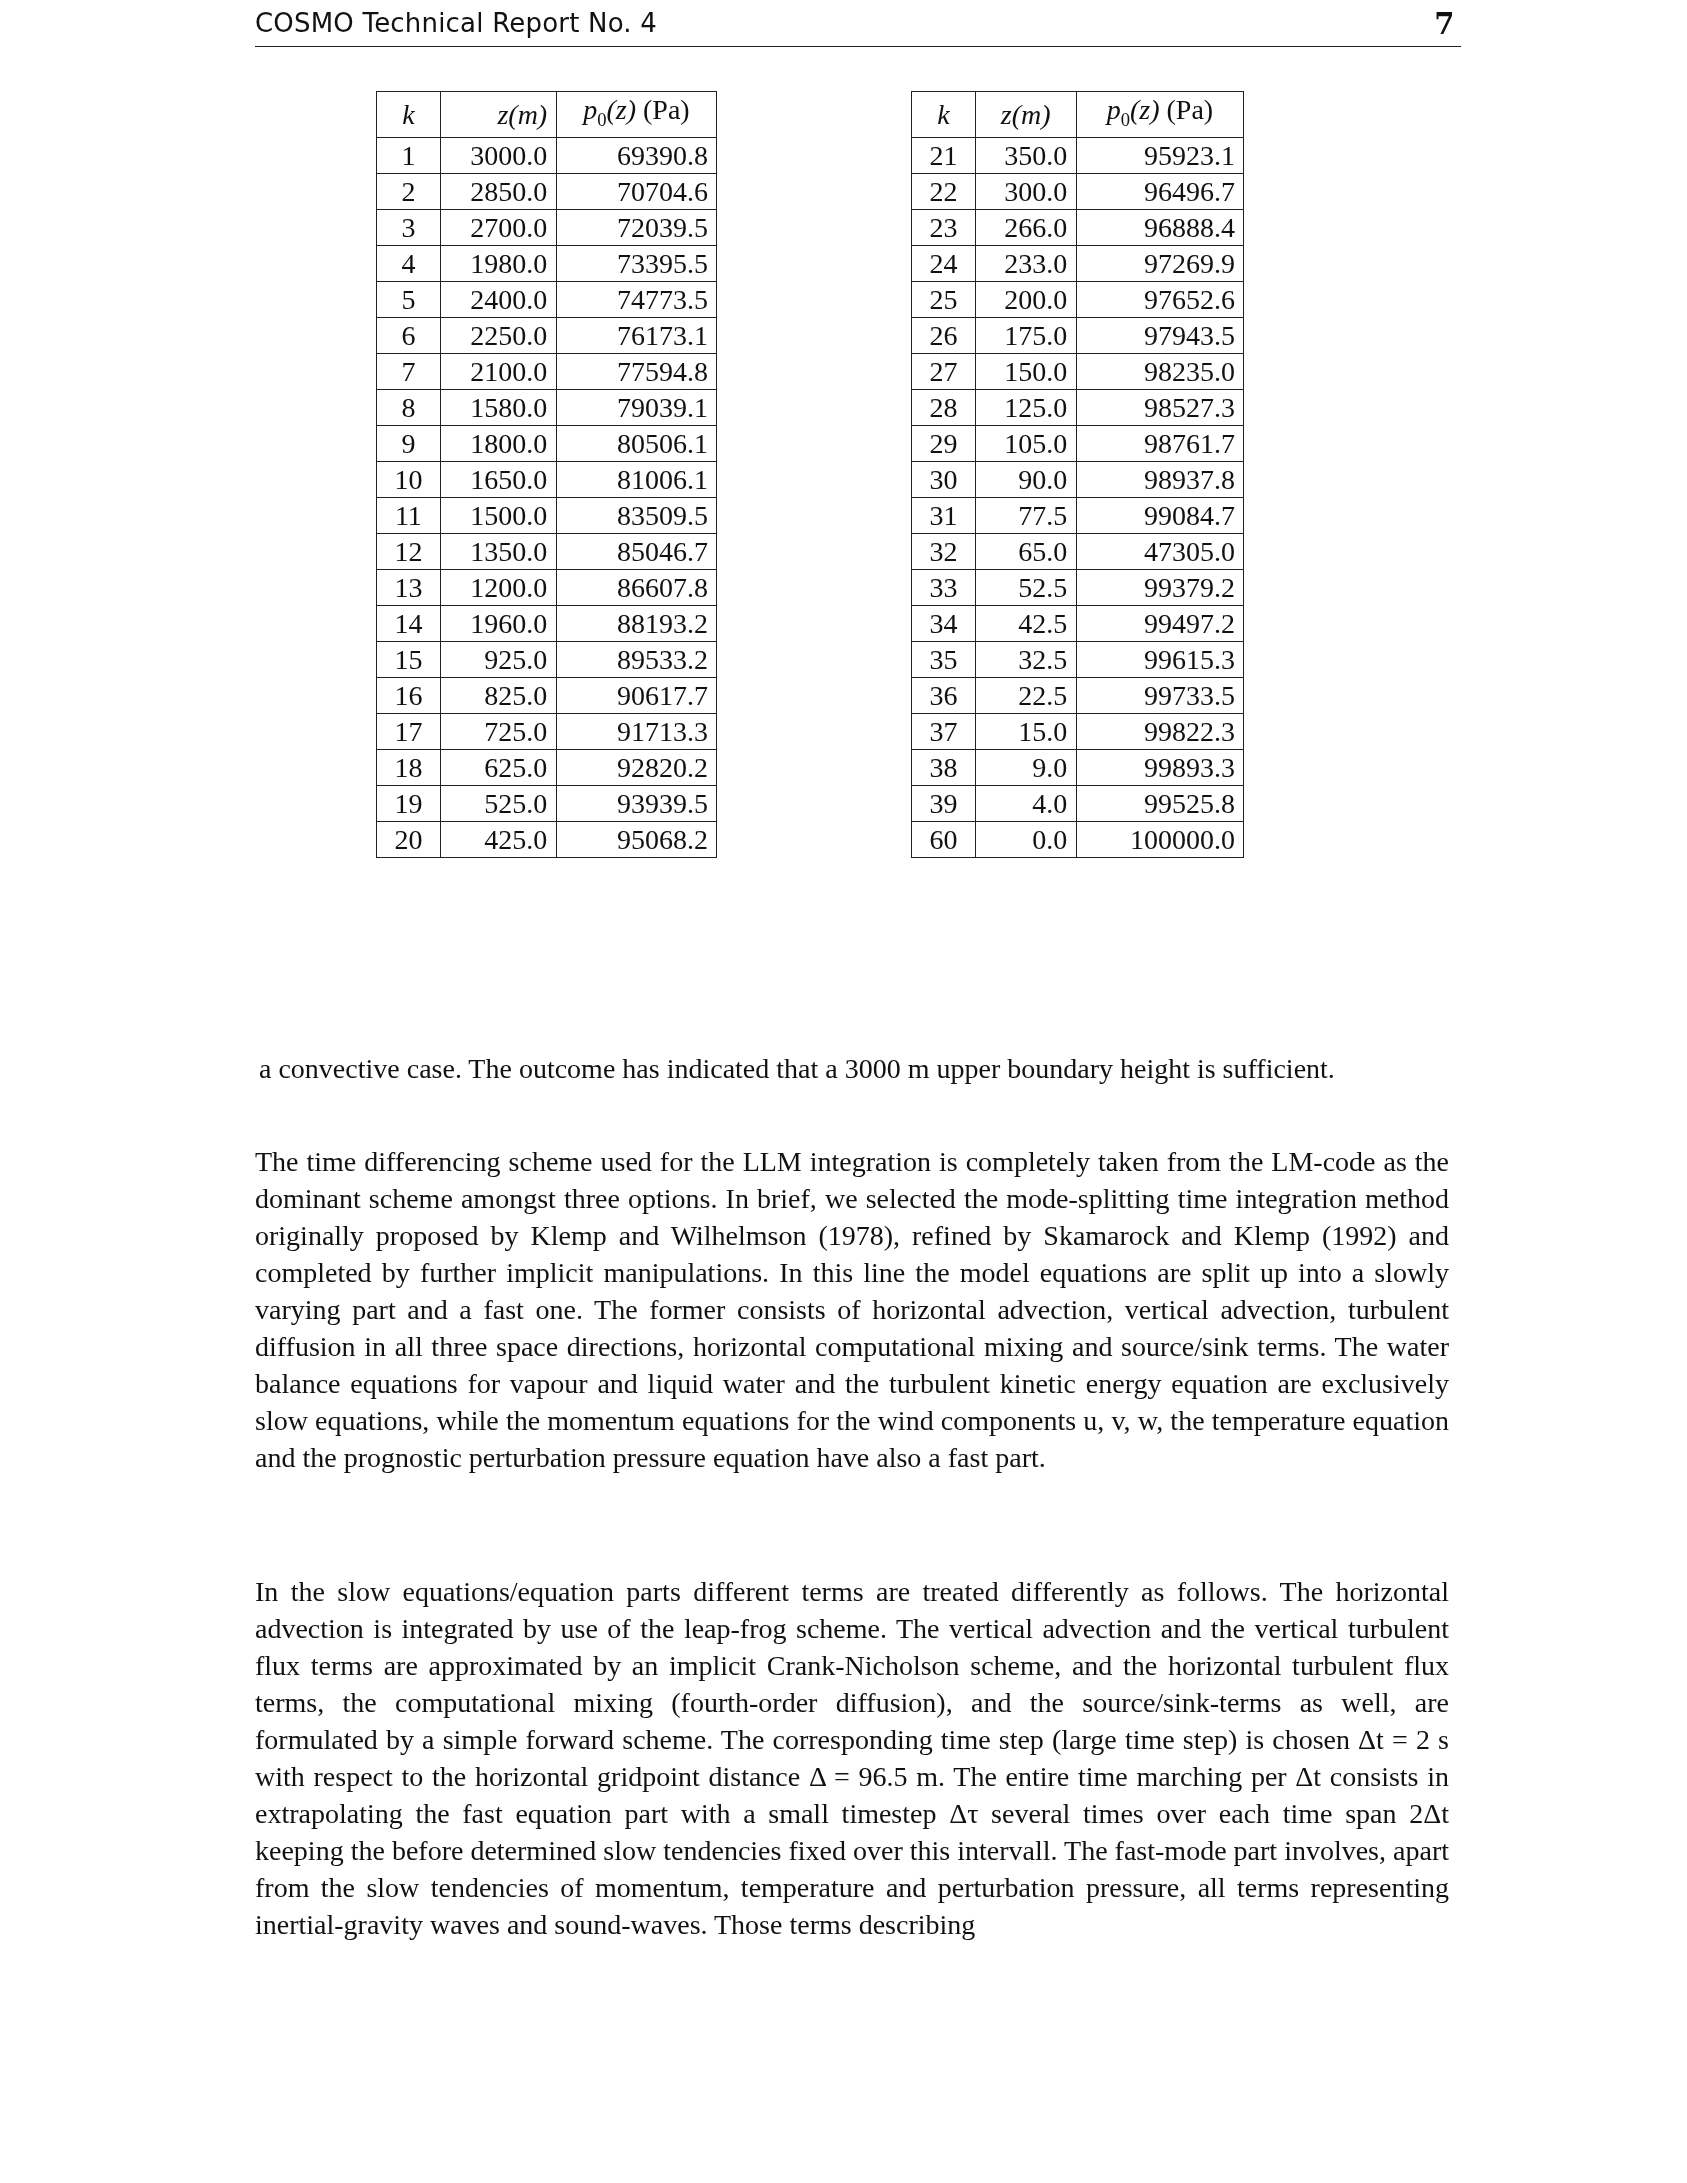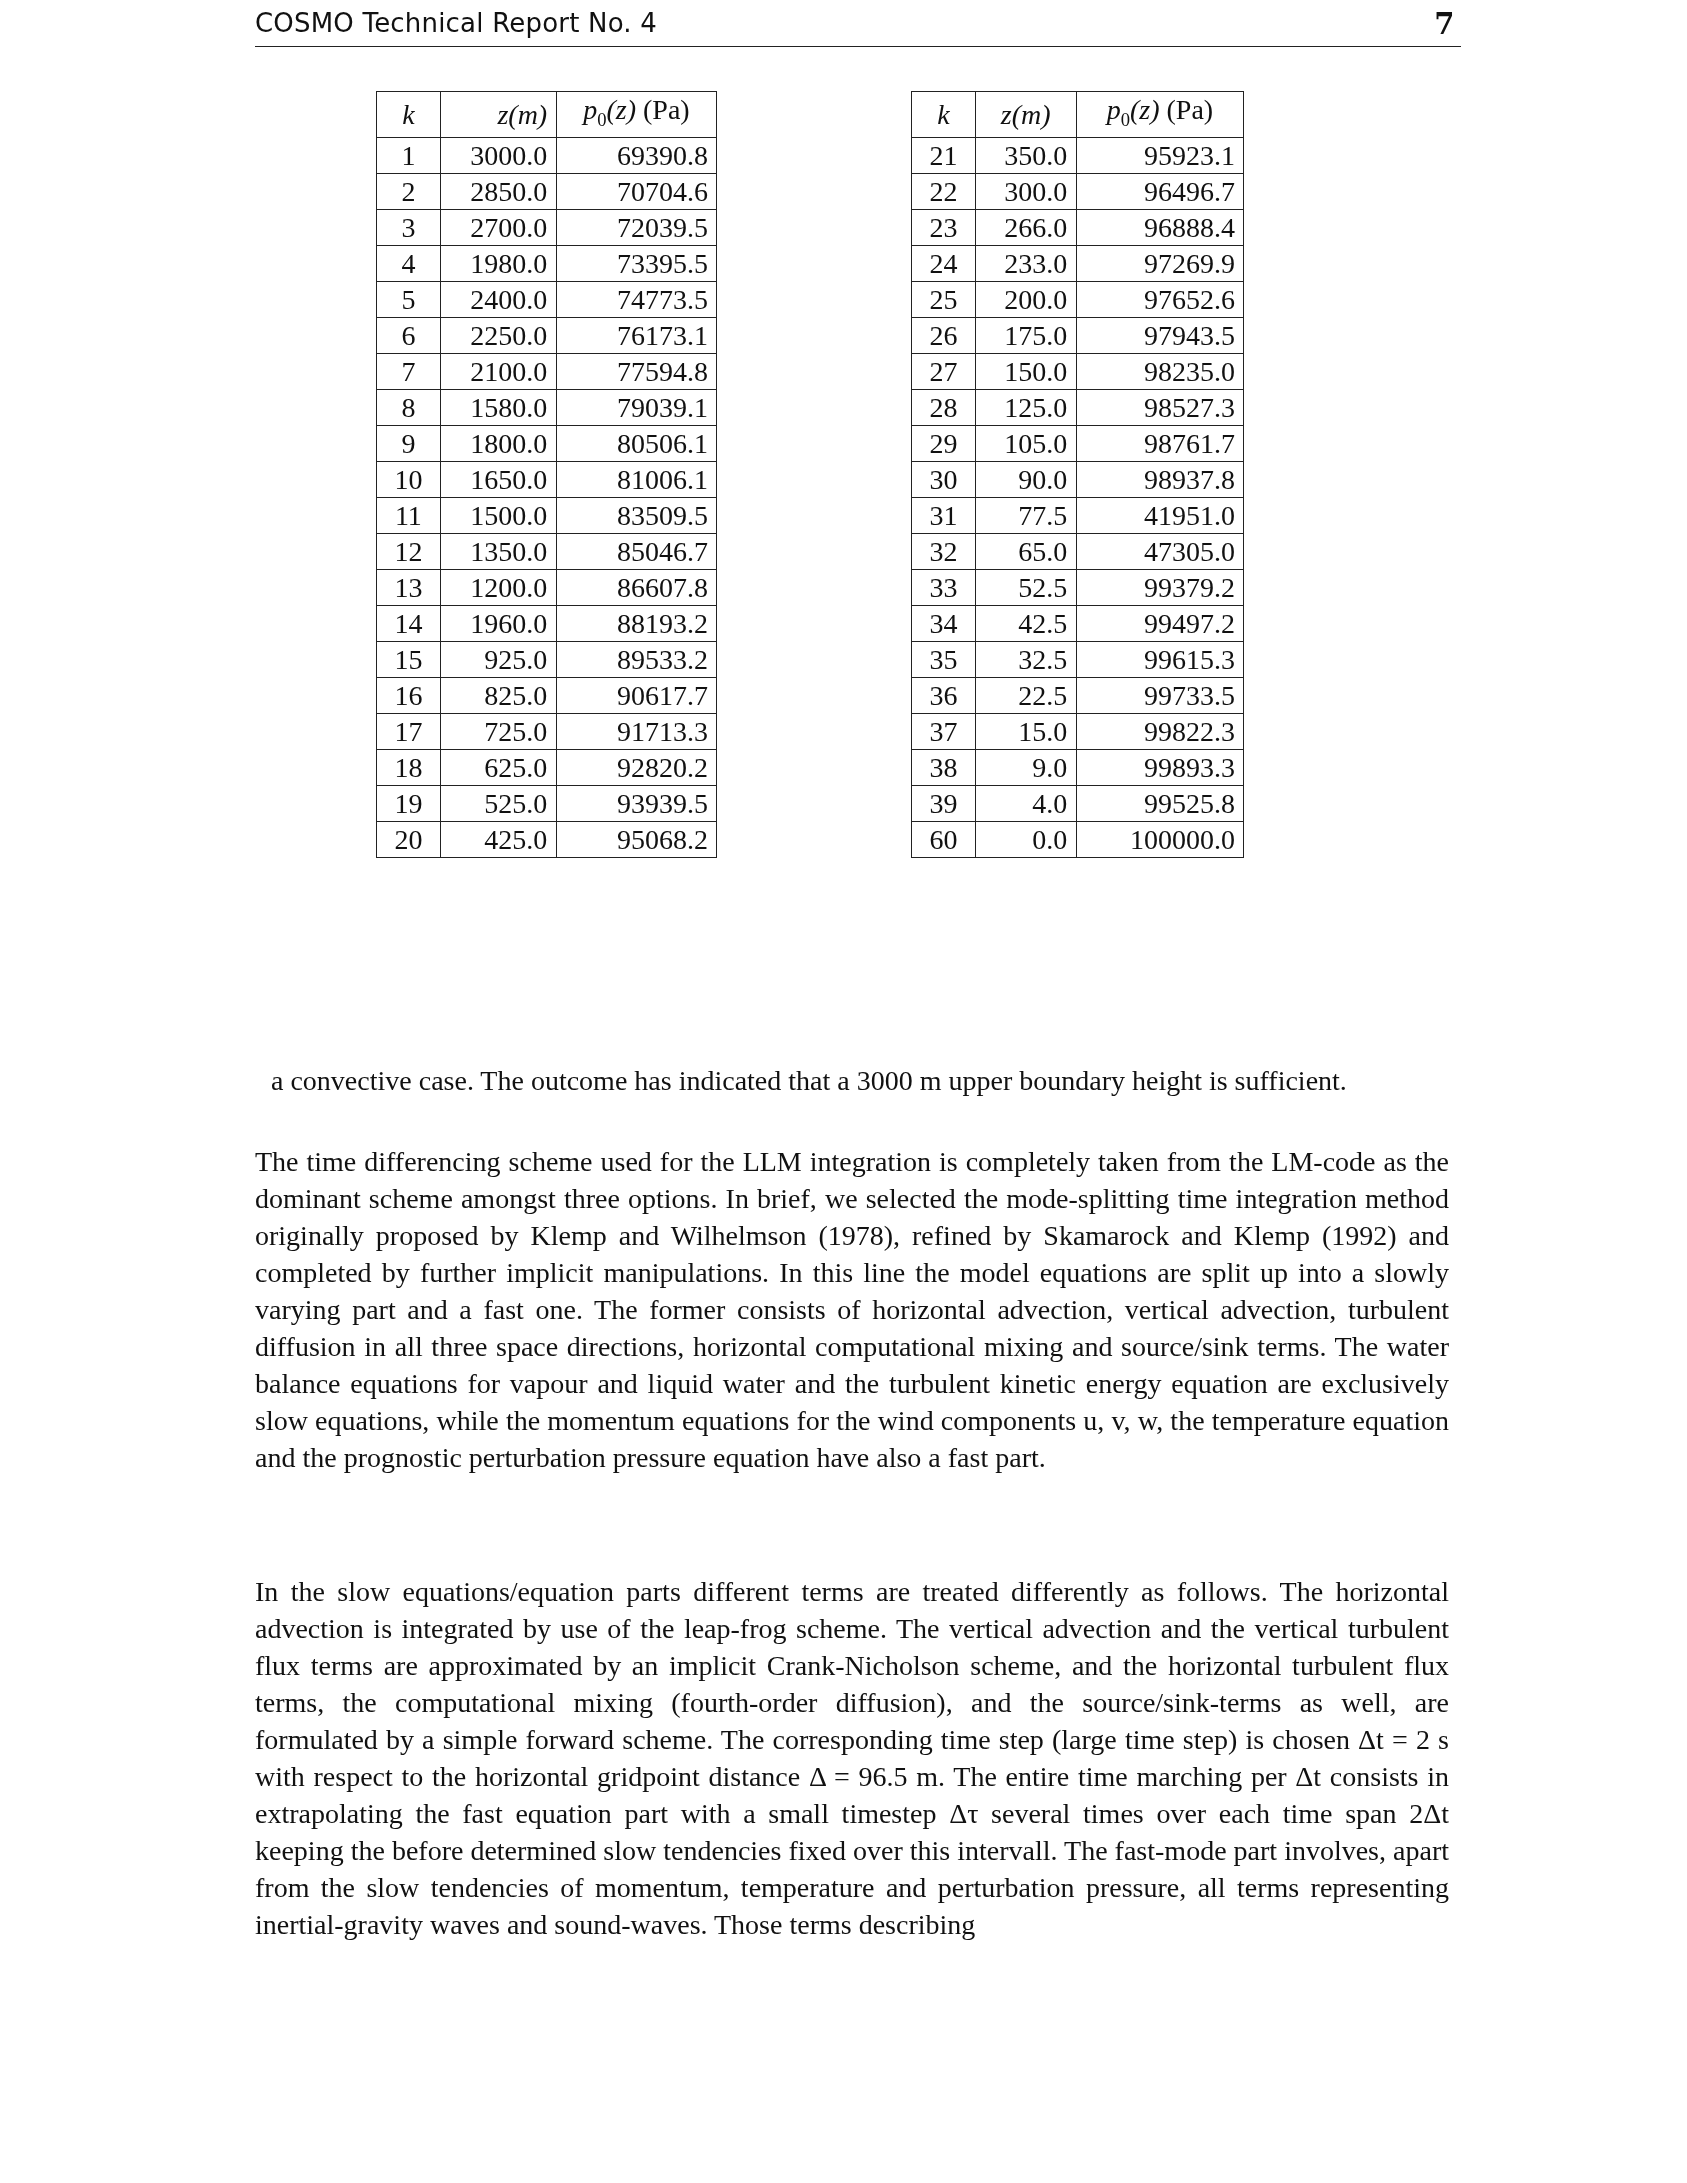--- a/index.html
+++ b/index.html
@@ -210,21 +210,21 @@
           <td class="p">98761.7</td>
         </tr>
         <tr>
           <td class="k">30</td>
           <td class="z">90.0</td>
           <td class="p">98937.8</td>
         </tr>
         <tr>
           <td class="k">31</td>
           <td class="z">77.5</td>
-          <td class="p">41951.0</td>
+          <td class="p">99084.7</td>
         </tr>
         <tr>
           <td class="k">32</td>
           <td class="z">65.0</td>
           <td class="p">47305.0</td>
         </tr>
         <tr>
           <td class="k">33</td>
           <td class="z">52.5</td>
           <td class="p">99379.2</td>
@@ -261,18 +261,18 @@
         </tr>
         <tr>
           <td class="k">60</td>
           <td class="z">0.0</td>
           <td class="p">100000.0</td>
         </tr>
       </tbody>
   </table>
 
 
-  <p class="body-text" id="para-0" style="margin:16px">a convective case.  The outcome has indicated that a 3000 m upper boundary height is sufficient.</p>
+  <p class="body-text" id="para-0" style="margin:4px">a convective case.  The outcome has indicated that a 3000 m upper boundary height is sufficient.</p>
   <p class="body-text" id="para-1" style="margin:0">The time differencing scheme used for the LLM integration is completely taken from the LM-code as the dominant scheme amongst three options. In brief, we selected the mode-splitting time integration method originally proposed by Klemp and Wilhelmson (1978), refined by Skamarock and Klemp (1992) and completed by further implicit manipulations. In this line the model equations are split up into a slowly varying part and a fast one. The former consists of horizontal advection, vertical advection, turbulent diffusion in all three space directions, horizontal computational mixing and source/sink terms. The water balance equations for vapour and liquid water and the turbulent kinetic energy equation are exclusively slow equations, while the momentum equations for the wind components u, v, w, the temperature equation and the prognostic perturbation pressure equation have also a fast part.</p>
   <p class="body-text" id="para-2" style="margin:0">In the slow equations/equation parts different terms are treated differently as follows. The horizontal advection is integrated by use of the leap-frog scheme. The vertical advection and the vertical turbulent flux terms are approximated by an implicit Crank-Nicholson scheme, and the horizontal turbulent flux terms, the computational mixing (fourth-order diffusion), and the source/sink-terms as well, are formulated by a simple forward scheme.  The corresponding time step (large time step) is chosen Δt = 2 s with respect to the horizontal gridpoint distance Δ = 96.5 m.  The entire time marching per Δt consists in extrapolating the fast equation part with a small timestep Δτ several times over each time span 2Δt keeping the before determined slow tendencies fixed over this intervall. The fast-mode part involves, apart from the slow tendencies of momentum, temperature and perturbation pressure, all terms representing inertial-gravity waves and sound-waves. Those terms describing</p>
 
 </div>
 
 
 </body></html>

